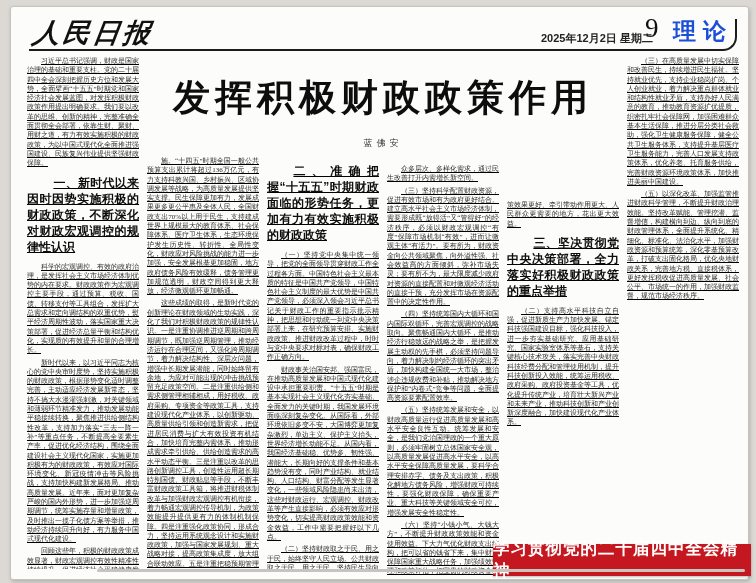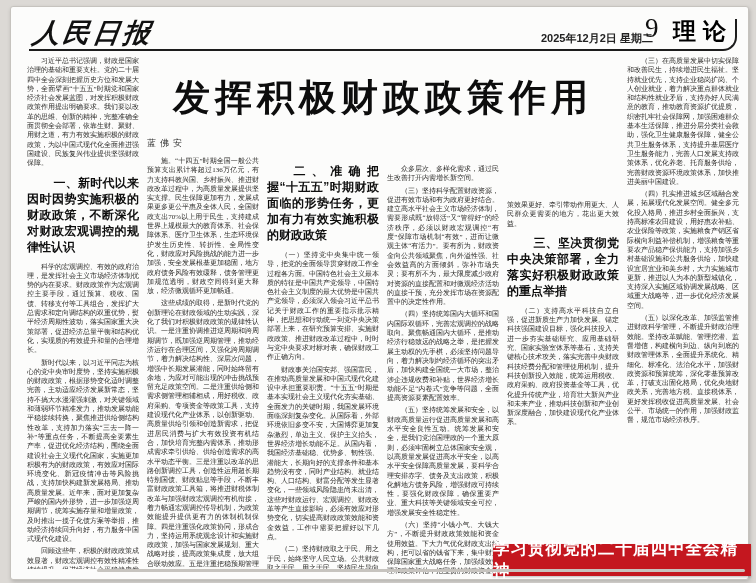--- a/index.html
+++ b/index.html
@@ -11,33 +11,33 @@
   
   .mast-rule{position:absolute;left:18px;top:12px;width:706px;height:30px;
              border-bottom:2px solid #1c1c1c;border-right:2px solid #1c1c1c;
              border-bottom-right-radius:14px;}
   .masthead{position:absolute;left:22px;top:8px;font-size:27px;font-weight:bold;font-style:italic;
             letter-spacing:3px;color:#111;font-family:"Liberation Serif",serif;transform:skewX(-8deg);}
   .edition-date{position:absolute;left:530px;top:24px;font-size:11px;font-weight:bold;color:#222;
                 font-family:"Liberation Sans",sans-serif;}
   .page-num{position:absolute;left:634px;top:6px;font-size:27px;color:#111;
             font-family:"Liberation Serif",serif;}
-  .section-name{position:absolute;left:662px;top:9px;font-size:23px;font-weight:bold;color:#000000;
+  .section-name{position:absolute;left:662px;top:9px;font-size:23px;font-weight:bold;color:#1d4ed8;
                 letter-spacing:7px;font-family:"Liberation Sans",sans-serif;}
 
   
   .headline{position:absolute;left:136px;top:58px;width:472px;height:66px;display:flex;
             align-items:center;justify-content:center;text-align:right;
             font-family:"Liberation Sans","DejaVu Sans",sans-serif;
             font-weight:900;font-size:37px;letter-spacing:5px;color:#0d0d0d;}
-  .byline{position:absolute;left:136px;top:130px;width:472px;
+  .byline{position:absolute;left:136px;top:130px;width:472px;text-align:center;
           font-size:9px;color:#333;letter-spacing:4px;}
 
   
-  .col{position:absolute;overflow:hidden;}
+  .col{position:absolute;overflow:hidden;text-decoration:underline;}
   .col p{margin:0 0 3px 0;font-size:7px;line-height:9.3px;text-align:justify;
          text-indent:2em;color:#2c2b29;}
   .sec-head{font-family:"Liberation Sans","DejaVu Sans",sans-serif;font-weight:bold;
             font-size:12px;line-height:16px;color:#0e0e0e;text-align:justify;
             text-indent:2.2em;margin:6px 0 8px 0;}
 
   
   .banner{position:absolute;left:482px;top:537px;width:258px;height:32px;background:#c4171f;
           display:flex;align-items:center;justify-content:center;color:#fff;
           font-family:"Liberation Sans",sans-serif;font-weight:bold;font-size:16.5px;
@@ -62,48 +62,47 @@
 
     <div class="col" style="left:16px;top:50px;width:112px;height:512px;">
       <p>习近平总书记强调，财政是国家治理的基础和重要支柱。党的二十届四中全会深刻把握历史方位和发展大势，全面擘画“十五五”时期党和国家经济社会发展蓝图，对发挥积极财政政策作用提出明确要求。我们要以改革的思维、创新的精神，完整准确全面贯彻全会部署，依靠生财、聚财、用财之道，有力有效实施积极的财政政策，为以中国式现代化全面推进强国建设、民族复兴伟业提供坚强财政保障。</p>
       <div class="sec-head">一、新时代以来因时因势实施积极的财政政策，不断深化对财政宏观调控的规律性认识</div>
       <p>科学的宏观调控、有效的政府治理，是发挥社会主义市场经济体制优势的内在要求。财政政策作为宏观调控主要手段，通过预算、税收、国债、转移支付等工具组合，发挥扩大总需求和定向调结构的双重优势，熨平经济周期性波动，落实国家重大决策部署，促进经济总量平衡和结构优化，实现质的有效提升和量的合理增长。</p>
       <p>新时代以来，以习近平同志为核心的党中央审时度势，坚持实施积极的财政政策，根据形势变化适时调整完善，主动适应经济发展新常态，坚持不搞大水漫灌强刺激，对关键领域和薄弱环节精准发力，推动发展动能平稳接续转换，聚焦推进供给侧结构性改革，支持加力落实“三去一降一补”等重点任务，不断提高全要素生产率，促进优化经济结构，围绕全面建设社会主义现代化国家，实施更加积极有为的财政政策，有效应对国际环境变化、新冠疫情冲击等风险挑战，支持加快构建新发展格局、推动高质量发展。近年来，面对更加复杂严峻的国内外形势，进一步加强逆周期调节，统筹实施存量和增量政策，及时推出一揽子化债方案等举措，推动经济持续回升向好，有力服务中国式现代化建设。</p>
       <p>回顾这些年，积极的财政政策成效显著，财政宏观调控有效性精准性持续提升，促进经济社会平稳健康发展，合理确定赤字水平，保持必要政策力度，着力稳定就业和物价水平，支持扩大国内需求，推动经济社会发展保持良好势头。2021—2024年我国经济增速平均在5.5%，每年城镇新增就业1200万人以上，集中财力办成许多大事要事，切实保障国家重大战略实</p>
     </div>
 
     <div class="col" style="left:136px;top:150px;width:112px;height:412px;">
-      <p>施。“十四五”时期全国一般公共预算支出累计将超过136万亿元，有力支持科教兴国、乡村振兴、推进财政改革过程中，为高质量发展提供坚实支撑。民生保障更加有力，发展成果更多更公平惠及全体人民，全国财政支出70%以上用于民生，支持建成世界上规模最大的教育体系、社会保障体系、医疗卫生体系，生态环境保护发生历史性、转折性、全局性变化，财政应对风险挑战的能力进一步加强，安全发展根基更加稳固，地方政府债务风险有效缓释，债务管理更加规范透明，财政空间得到更大释放，经济微观循环更加畅通。</p>
+      <p>施。“十四五”时期全国一般公共预算支出累计将超过136万亿元，有力支持科教兴国、乡村振兴、区域协调发展等战略，为高质量发展提供坚实支撑。民生保障更加有力，发展成果更多更公平惠及全体人民，全国财政支出70%以上用于民生，支持建成世界上规模最大的教育体系、社会保障体系、医疗卫生体系，生态环境保护发生历史性、转折性、全局性变化，财政应对风险挑战的能力进一步加强，安全发展根基更加稳固，地方政府债务风险有效缓释，债务管理更加规范透明，财政空间得到更大释放，经济微观循环更加畅通。</p>
       <p>这些成绩的取得，是新时代党的创新理论在财政领域的生动实践，深化了我们对积极财政政策的规律性认识。一是注重协调推进逆周期和跨周期调节，既加强逆周期管理，推动经济运行在合理区间，又强化跨周期调节，着力解决结构性、深层次问题，增强中长期发展潜能，同时始终留有余地，为应对可能出现的冲击挑战预留充足政策空间。二是注重供给侧和需求侧管理相辅相成，用好税收、政府采购、专项资金等政策工具，支持建设现代化产业体系，以创新驱动、高质量供给引领和创造新需求，把促进居民消费与扩大有效投资有机结合，加快培育完整内需体系，推动形成需求牵引供给、供给创造需求的高水平动态平衡。三是注重以改革的思路创新调控工具，创造性运用超长期特别国债、财政贴息等手段，不断丰富财政政策工具箱，将推进财税体制改革与加强财政宏观调控有机衔接，着力畅通宏观调控传导机制，为政策效能提升提供更有力的体制机制保障。四是注重强化政策协同，形成合力，坚持运用系统观念设计和实施财政政策，加强与国家发展规划、重大战略对接，提高政策集成度，放大组合联动效应。五是注重把稳预期管理贯穿政策制定实施全过程，在保持宏观政策连续性稳定性基础上，主动识变应变求变，适时出台“合预期”甚至“超预期”的政策储备，增强政策透明度和可预期性，提振市场信心。</p>
     </div>
 
     <div class="col" style="left:256px;top:150px;width:112px;height:412px;">
       <div class="sec-head">二、准确把握“十五五”时期财政面临的形势任务，更加有力有效实施积极的财政政策</div>
       <p>（一）坚持党中央集中统一领导，把党的全面领导贯穿财政工作全过程各方面。中国特色社会主义最本质的特征是中国共产党领导，中国特色社会主义制度的最大优势是中国共产党领导，必须深入领会习近平总书记关于财政工作的重要指示批示精神，把思想和行动统一到党中央决策部署上来，在研究预算安排、实施财政政策、推进财政改革过程中，时时与党中央要求对标对表，确保财政工作正确方向。</p>
       <p>财政事关治国安邦、强国富民，在推动高质量发展和中国式现代化建设中承担重要职责。“十五五”时期是基本实现社会主义现代化夯实基础、全面发力的关键时期，我国发展环境面临深刻复杂变化。从国际看，外部环境依旧多变不安，大国博弈更加复杂激烈，单边主义、保护主义抬头，世界经济增长动能不足。从国内看，我国经济基础稳、优势多、韧性强、潜能大，长期向好的支撑条件和基本趋势没有变，同时产业结构、就业结构、人口结构、财富分配等发生显著变化，一些领域风险隐患尚未出清，这些对财政运行、宏观调控、财政改革等产生直接影响，必须有效应对形势变化，切实提高财政政策效能和资金效益，工作中需要把握好以下几点。</p>
       <p>（二）坚持财政取之于民、用之于民，始终坚守人民立场。公共财政取之于民、用之于民，坚持民生导向是财政职责所在、使命所在，必须始终把人民对美好生活的向往作为奋斗目标，尽力而为、量力而行，着力解决人民群众最关心、最直接、最现实的利益问题，要把投资于物和投资于人紧密结合起来，满足人民群</p>
     </div>
 
     <div class="col" style="left:376px;top:150px;width:112px;height:412px;margin-top:8px;">
       <p>众多层次、多样化需求，通过民生改善打开内需增长新空间。</p>
       <p>（三）坚持科学配置财政资源，促进有效市场和有为政府更好结合。建立高水平社会主义市场经济体制，需要形成既“放得活”又“管得好”的经济秩序，必须以财政宏观调控“有度”保障市场机制“有效”，进而让微观主体“有活力”。要有所为，财政资金向公共领域聚焦，向外溢性强、社会效益高的方面倾斜，弥补市场失灵；要有所不为，最大限度减少政府对资源的直接配置和对微观经济活动的直接干预，充分发挥市场在资源配置中的决定性作用。</p>
-      <p>（四）坚持统筹国内大循环和国内国际双循环，完善宏观调控的战略取向。聚焦畅通国内大循环，是推动经济行稳致远的战略之举，是把握发展主动权的先手棋，必须坚持问题导向，着力解决制约经济循环的突出矛盾，加快构建全国统一大市场，整治涉企违规收费和补贴，世界经济增长动能不足“内卷式”竞争等问题，全面提高资源要素配置效率。</p>
+      <p>（四）坚持统筹国内大循环和国内国际双循环，完善宏观调控的战略取向。聚焦畅通国内大循环，是推动经济行稳致远的战略之举，是把握发展主动权的先手棋，必须坚持问题导向，着力解决制约经济循环的突出矛盾，加快构建全国统一大市场，整治涉企违规收费和补贴，推动解决地方保护和“内卷式”竞争等问题，全面提高资源要素配置效率。</p>
       <p>（五）坚持统筹发展和安全，以财政高质量运行促进高质量发展和高水平安全良性互动。统筹发展和安全，是我们党治国理政的一个重大原则，必须牢固树立总体国家安全观，以高质量发展促进高水平安全，以高水平安全保障高质量发展，要科学合理安排赤字、债务及支出政策，积极化解地方债务风险，增强财政可持续性，要强化财政保障，确保重要产业、重大科技等关键领域安全可控，增强发展安全性稳定性。</p>
       <p>（六）坚持“小钱小气、大钱大方”，不断提升财政政策效能和资金使用效益。下大力气优化财政支出结构，把可以省的钱省下来，集中财力保障国家重大战略任务，加强绩效管理和政策评估，把宝贵的财政资金花到政</p>
     </div>
 
     <div class="col" style="left:496px;top:150px;width:112px;height:380px;">
       <p style="text-indent:0;margin-top:44px;">策效果更好、牵引带动作用更大、人民群众更需要的地方，花出更大效益。</p>
       <div class="sec-head">三、坚决贯彻党中央决策部署，全力落实好积极财政政策的重点举措</div>
       <p>（二）支持高水平科技自立自强，促进新质生产力加快发展。锚定科技强国建设目标，强化科技投入，进一步夯实基础研究、应用基础研究、国家实验室体系等基石，支持关键核心技术攻关，落实完善中央财政科技经费分配和管理使用机制，提升科技创新投入效能，统筹运用税收、政府采购、政府投资基金等工具，优化提升传统产业，培育壮大新兴产业和未来产业，推动科技创新和产业创新深度融合，加快建设现代化产业体系。</p>
     </div>
 
     <div class="col" style="left:616px;top:50px;width:112px;height:480px;">
       <p>（三）在高质量发展中切实保障和改善民生，持续增进民生福祉。坚持就业优先，支持企业稳岗扩岗、个人创业就业，着力解决重点群体就业和结构性就业矛盾，支持办好人民满意的教育，推动教育资源扩优提质，织密扎牢社会保障网，加强困难群众基本生活保障，推进分层分类社会救助，强化卫生健康服务保障，健全公共卫生服务体系，支持提升基层医疗卫生服务能力，完善人口发展支持政策体系，优化养老、托育服务供给，完善财政资源环境政策体系，加快推进美丽中国建设。</p>
-      <p>（四）扎实推进城乡区域融合发展，拓展现代化发展空间。健全多元化投入格局，推进乡村全面振兴，支持高标准农田建设，用好惠农补贴、农业保险等政策，实施粮食产销区省际横向利益补偿机制，增强粮食等重要农产品稳产保供能力，支持加强乡村基础设施和公共服务供给，加快建设宜居宜业和美乡村，大力实施城市更新，推进以人为本的新型城镇化，支持深入实施区域协调发展战略、区域重大战略等，进一步优化经济发展空间。</p>
       <p>（五）以深化改革、加强监管推进财政科学管理，不断提升财政治理效能。坚持改革赋能、管理挖潜、监督增信，构建横向到边、纵向到底的财政管理体系，全面提升系统化、精细化、标准化、法治化水平，加强财政资源和预算统筹，深化零基预算改革，打破支出固化格局，优化央地财政关系，完善地方税、直接税体系，更好发挥税收促进高质量发展、社会公平、市场统一的作用，加强财政监督，规范市场经济秩序。</p>
     </div>
 
     <div class="banner">学习贯彻党的二十届四中全会精神</div>
 
     <div class="bottom-rule"></div>
 
   </div>
 </div>
 

